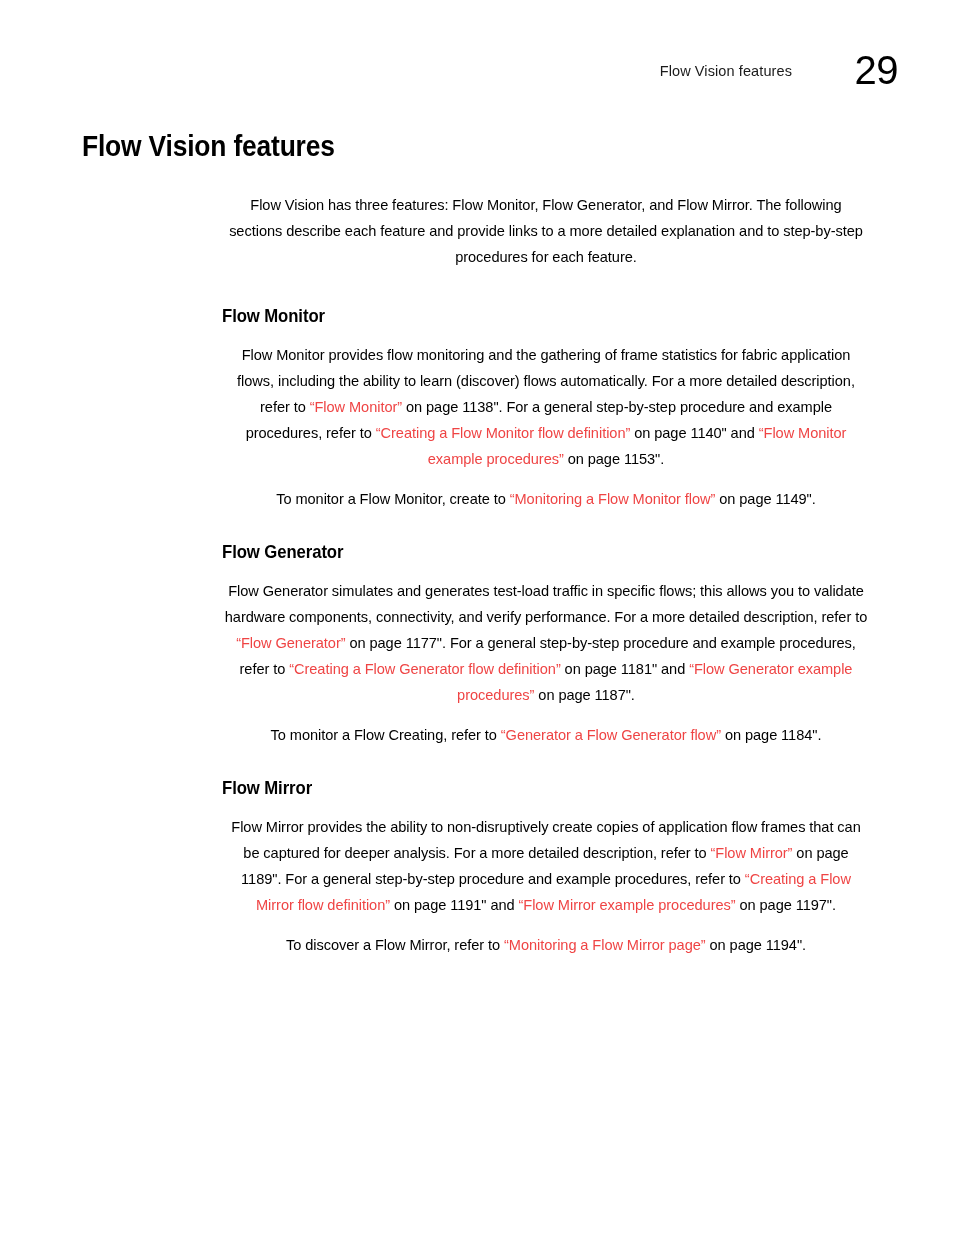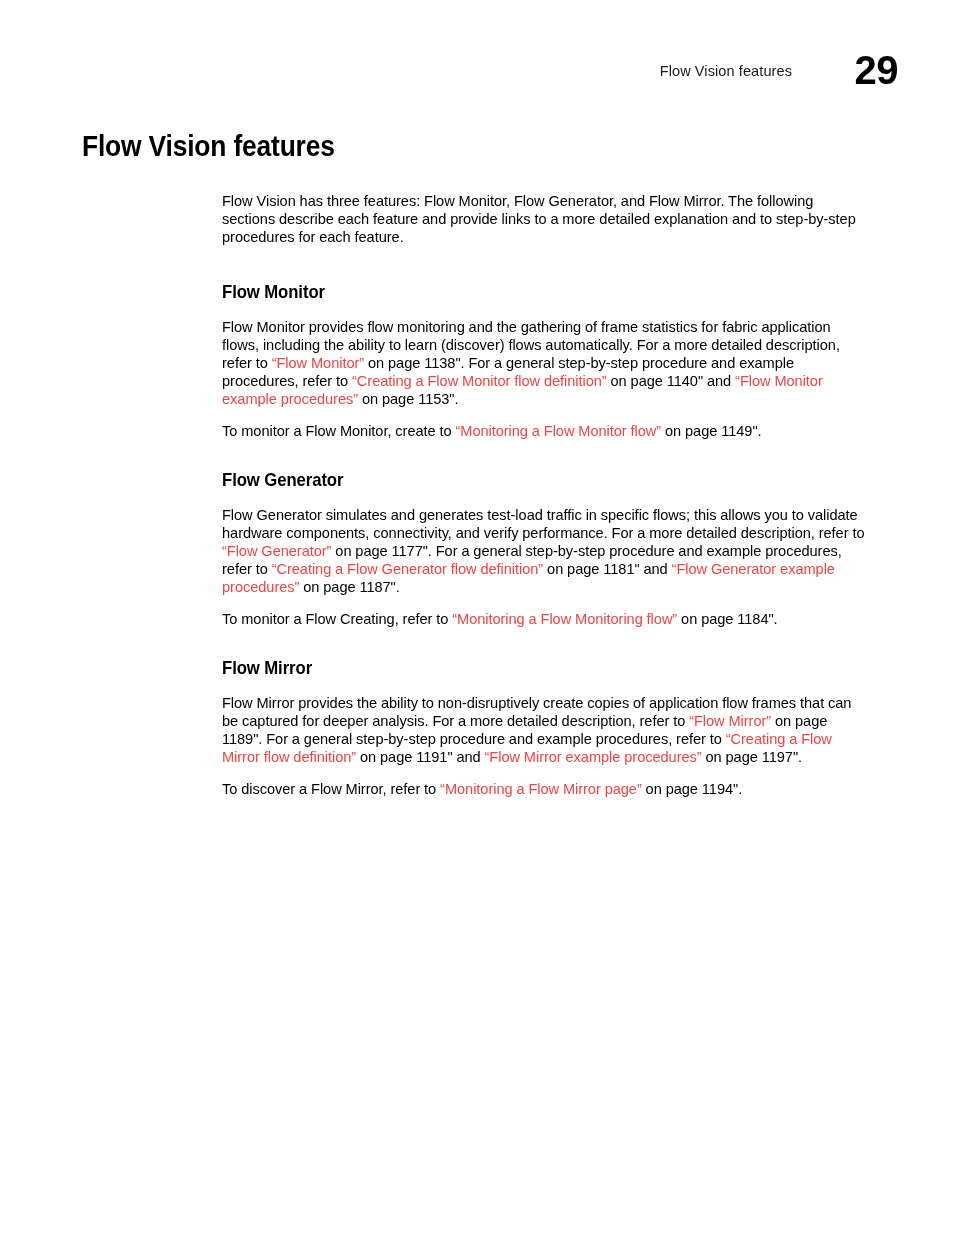--- a/index.html
+++ b/index.html
@@ -33,21 +33,21 @@
     letter-spacing: 0.1px;
     color: #1a1a1a;
     white-space: nowrap;
   }
   .header-pagenum {
     position: absolute;
     right: 56px;
     top: -6px;
     font-size: 40px;
     line-height: 48px;
-    font-weight: 700;
+    font-weight: 400;
     color: #000000;
     letter-spacing: -0.5px;
   }
 
   
   .content {
     position: absolute;
     left: 82px;
     top: 128px;
     width: 800px;
@@ -76,23 +76,23 @@
     letter-spacing: -0.1px;
     margin: 28px 0 14px 0;
     transform: scaleX(0.88);
     transform-origin: left center;
     white-space: nowrap;
   }
   .section-heading.first { margin-top: 34px; }
 
   p.para {
     font-size: 14.6px;
-    line-height: 18px;
+    line-height: 26px;
     margin: 0 0 14px 0;
-    text-align: left;
+    text-align: center;
     letter-spacing: -0.05px;
     word-spacing: -0.1px;
   }
   p.para:last-child { margin-bottom: 0; }
 
   .xref {
     color: #ef4444;
     text-decoration: none;
   }
 
@@ -119,21 +119,21 @@
     <h2 class="section-heading first">Flow Monitor</h2>
 
     <p class="para"><span>Flow Monitor provides flow monitoring and the gathering of frame statistics for fabric application flows, including the ability to learn (discover) flows automatically. For a more detailed description, refer to </span><a class="xref" href="#">“Flow Monitor”</a><span> on page 1138".  For a general step-by-step procedure and example procedures, refer to </span><a class="xref" href="#">“Creating a Flow Monitor flow definition”</a><span> on page 1140" and </span><a class="xref" href="#">“Flow Monitor example procedures”</a><span> on page 1153".</span></p>
 
     <p class="para para-gap"><span>To monitor a Flow Monitor, create to </span><a class="xref" href="#">“Monitoring a Flow Monitor flow”</a><span> on page 1149".</span></p>
 
     <h2 class="section-heading">Flow Generator</h2>
 
     <p class="para"><span>Flow Generator simulates and generates test-load traffic in specific flows; this allows you to validate hardware components, connectivity, and verify performance. For a more detailed description, refer to </span><a class="xref" href="#">“Flow Generator”</a><span> on page 1177".  For a general step-by-step procedure and example procedures, refer to </span><a class="xref" href="#">“Creating a Flow Generator flow definition”</a><span> on page 1181" and </span><a class="xref" href="#">“Flow Generator example procedures”</a><span> on page 1187".</span></p>
 
-    <p class="para para-gap"><span>To monitor a Flow Creating, refer to </span><a class="xref" href="#">“Monitoring a Flow Monitoring flow”</a><span> on page 1184".</span></p>
+    <p class="para para-gap"><span>To monitor a Flow Creating, refer to </span><a class="xref" href="#">“Generator a Flow Generator flow”</a><span> on page 1184".</span></p>
 
     <h2 class="section-heading">Flow Mirror</h2>
 
     <p class="para"><span>Flow Mirror provides the ability to non-disruptively create copies of application flow frames that can be captured for deeper analysis. For a more detailed description, refer to </span><a class="xref" href="#">“Flow Mirror”</a><span> on page 1189". For a general step-by-step procedure and example procedures, refer to </span><a class="xref" href="#">“Creating a Flow Mirror flow definition”</a><span> on page 1191" and </span><a class="xref" href="#">“Flow Mirror example procedures”</a><span> on page 1197".</span></p>
 
     <p class="para para-gap"><span>To discover a Flow Mirror, refer to </span><a class="xref" href="#">“Monitoring a Flow Mirror page”</a><span> on page 1194".</span></p>
 
   </div>
 </div>
 

